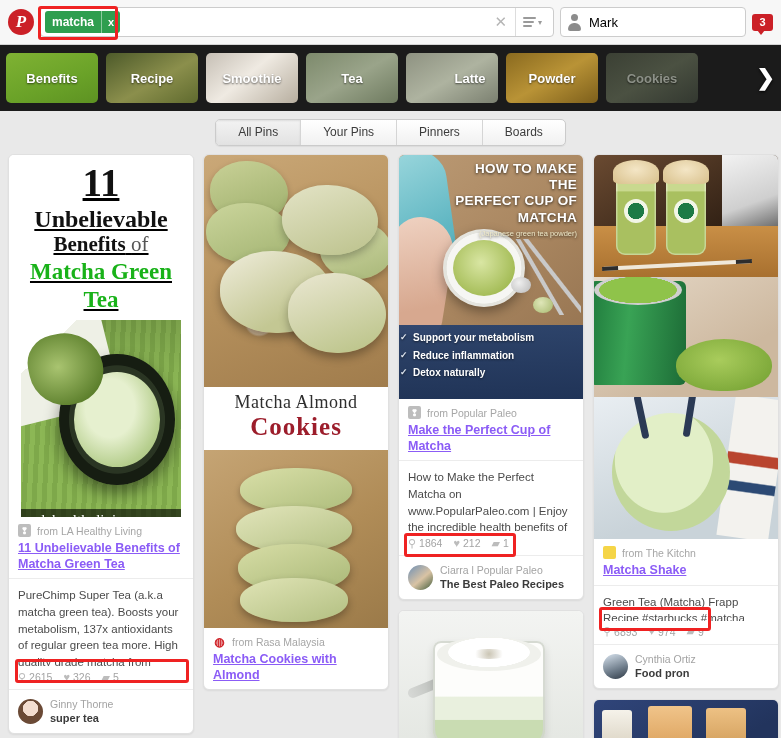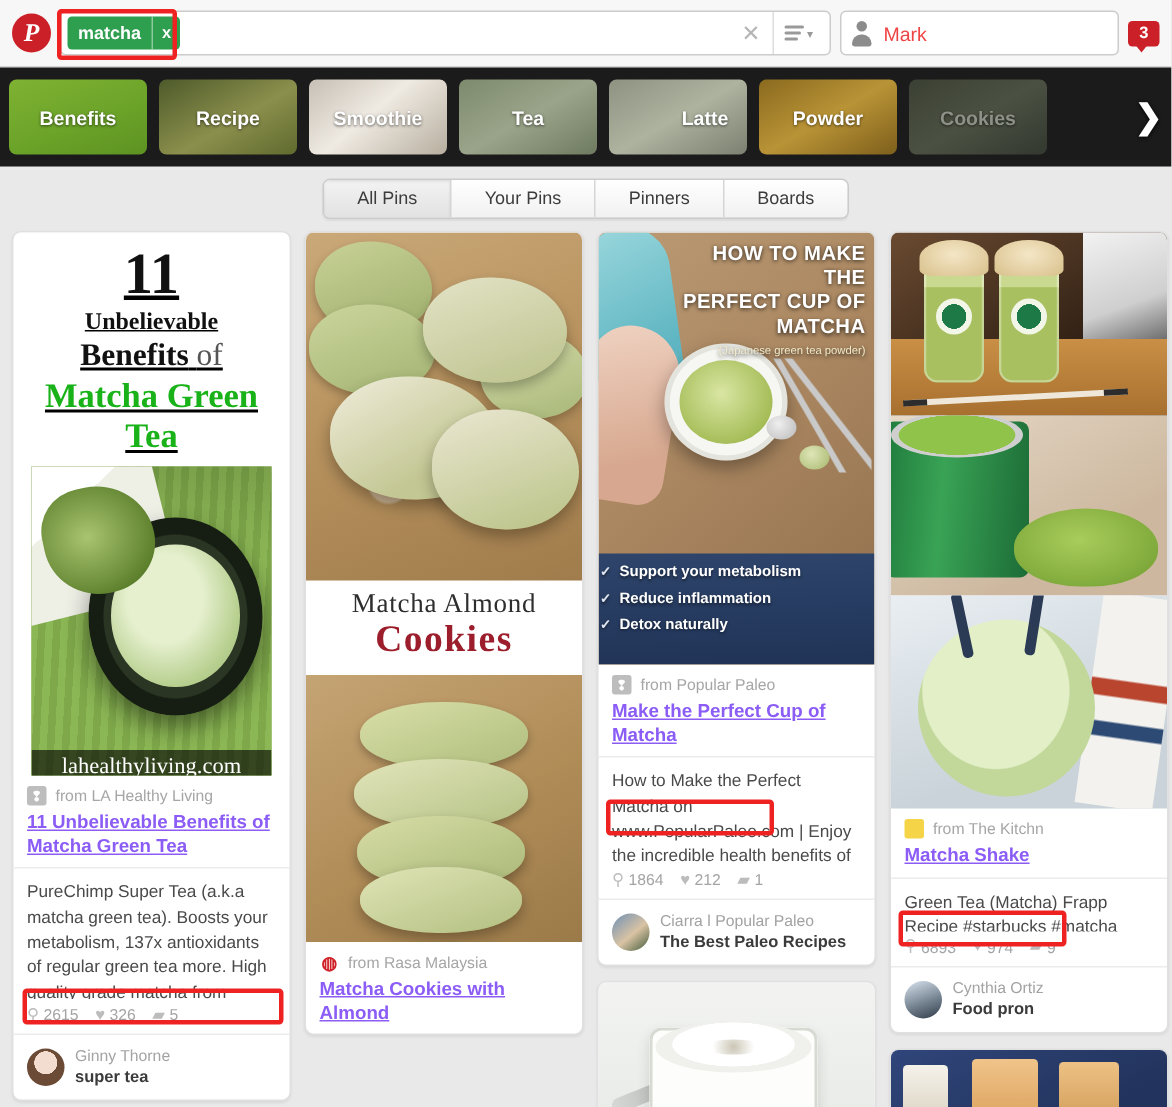--- a/index.html
+++ b/index.html
@@ -86,21 +86,21 @@
     flex: 0 0 auto;
   }
   .user-avatar::before {
     content: ""; position: absolute; top: 0; left: 4px;
     width: 7px; height: 7px; border-radius: 50%; background: #8c8c8c;
   }
   .user-avatar::after {
     content: ""; position: absolute; bottom: 0; left: 1px;
     width: 13px; height: 8px; border-radius: 6px 6px 2px 2px; background: #8c8c8c;
   }
-  .user-name { font-size: 13px; color: #ef4444; }
+  .user-name { font-size: 13px; color: #000000; }
   .notif {
     position: relative; flex: 0 0 auto;
     width: 21px; height: 17px;
     background: #cb2027; border-radius: 3px;
     color: #fff; font-size: 11px; font-weight: bold;
     display: flex; align-items: center; justify-content: center;
   }
   .notif::after {
     content: ""; position: absolute; bottom: -4px; left: 5px;
     border-left: 4px solid transparent;
@@ -239,21 +239,21 @@
   .av3 { background: linear-gradient(160deg,#d9e4ef,#6f7d8b 60%,#2f3a46); }
   .pn-name { font-size: 10.5px; color: #a3a3a3; line-height: 1.35; }
   .pn-board { font-size: 11px; color: #3b3b3b; font-weight: bold; line-height: 1.35; }
 
   
   .art { position: relative; width: 100%; overflow: hidden; background: #fff; text-decoration: underline; }
 
   
   .art-benefits { height: 362px; background: #fff; padding: 6px 4px 0; }
   .bn-11 { text-align: center; font-family: "Liberation Serif", serif; font-size: 39px; font-weight: bold; color: #111; line-height: 1; margin-top: 2px; }
-  .bn-l2 { text-align: center; font-family: "Liberation Serif", serif; font-size: 16px; font-weight: bold; color: #111; line-height: 1.1; margin-top: 4px; }
+  .bn-l2 { text-align: center; font-family: "Liberation Serif", serif; font-size: 24px; font-weight: bold; color: #111; line-height: 1.1; margin-top: 4px; }
   .bn-l3 { text-align: center; font-family: "Liberation Serif", serif; font-size: 21px; font-weight: bold; color: #111; }
   .bn-l3 span { font-weight: normal; color: #555; }
   .bn-green { text-align: center; font-family: "Liberation Serif", serif; font-size: 23px; font-weight: bold; color: #19b219; line-height: 1.1; margin-top: 2px; }
   .bn-photo {
     margin: 8px 8px 0; height: 212px; position: relative; overflow: hidden;
     background:
       linear-gradient(180deg, rgba(0,0,0,.12), rgba(0,0,0,0) 30%),
       repeating-linear-gradient(93deg, #7ea84a 0 5px, #8cb755 5px 10px),
       #7aa347;
   }
@@ -310,21 +310,21 @@
   .art-cook2 { height: 178px;
     background: linear-gradient(150deg,#c5a474 0%, #b08c57 55%, #9b7a49 100%);
   }
   .ck2 { position: absolute; border-radius: 48%; }
   .ck2.a { width: 112px; height: 44px; left: 36px; top: 18px;  background: linear-gradient(160deg,#d9dfa8,#aebd7c); box-shadow: 0 3px 6px rgba(0,0,0,.28); }
   .ck2.b { width: 116px; height: 46px; left: 32px; top: 56px;  background: linear-gradient(160deg,#e2e5bb,#b4c184); box-shadow: 0 3px 6px rgba(0,0,0,.28); }
   .ck2.c { width: 112px; height: 48px; left: 34px; top: 94px;  background: linear-gradient(160deg,#d7dda6,#a9b877); box-shadow: 0 4px 8px rgba(0,0,0,.3); }
   .ck2.d { width: 108px; height: 44px; left: 36px; top: 128px; background: linear-gradient(160deg,#e0e4b6,#b2bf81); box-shadow: 0 4px 9px rgba(0,0,0,.3); }
 
   
-  .art-howto { height: 288px;
+  .art-howto { height: 244px;
     background: linear-gradient(140deg,#bb9a74 0%, #a8855f 50%, #8f6e4c 100%);
   }
   .ht-title {
     position: absolute; right: 6px; top: 6px; width: 126px;
     text-align: right; color: #fff;
     font-family: "Liberation Sans", sans-serif;
     font-weight: bold; font-size: 13.5px; line-height: 1.2;
     letter-spacing: .3px;
     text-shadow: 0 1px 3px rgba(0,0,0,.75);
   }

